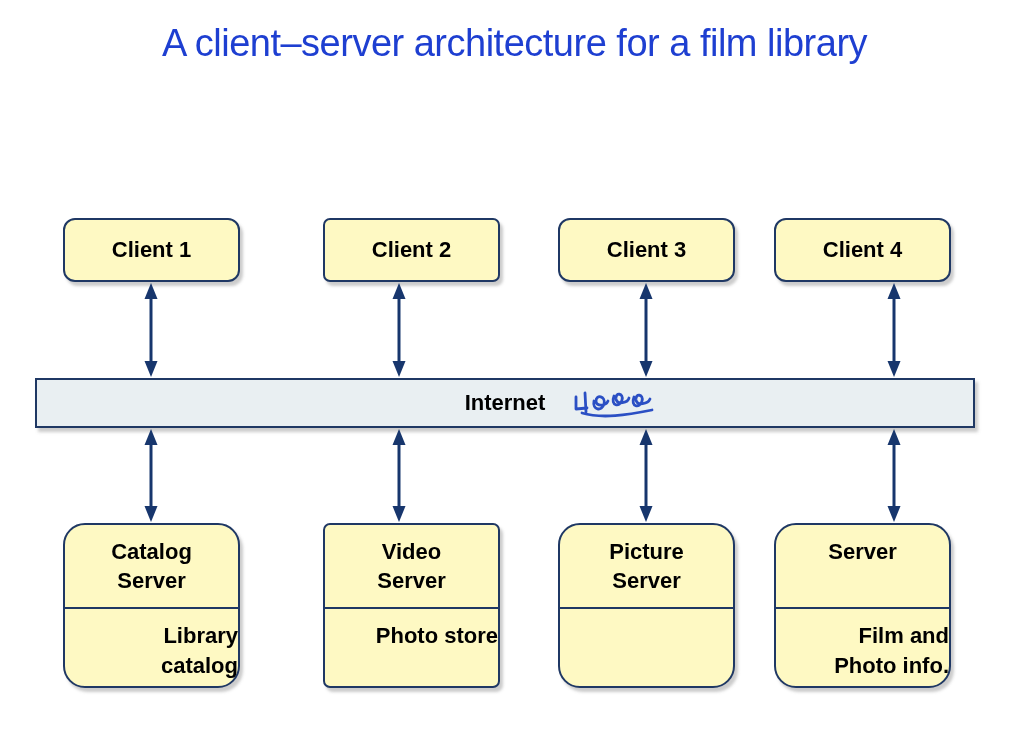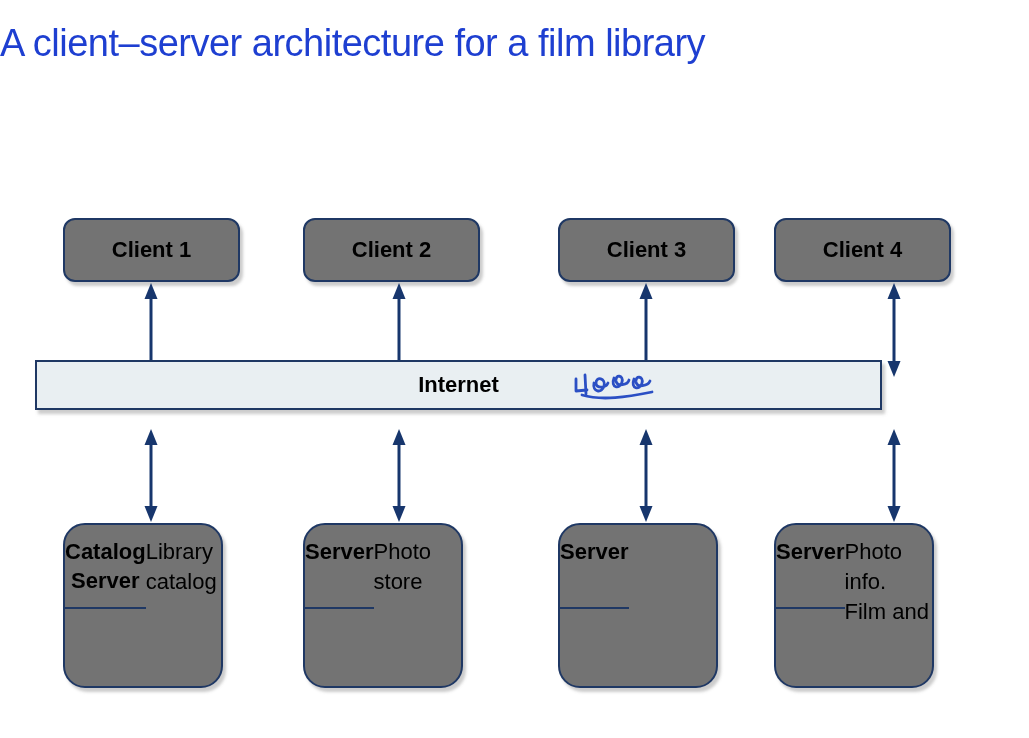--- a/index.html
+++ b/index.html
@@ -14,59 +14,60 @@
   body{
     width:1029px;height:738px;
     background:#ffffff;
     font-family:"Liberation Sans", sans-serif;
     position:relative;
     overflow:hidden;
   }
   .stage{position:absolute;left:0;top:0;width:1029px;height:738px;}
   .title{
     position:absolute;left:0;top:22px;width:1029px;
+    text-align:center;
     font-size:38px;
     letter-spacing:-0.5px;
     color:var(--title_blue);
     font-weight:400;
   }
   .node{
     position:absolute;
-    background:#737373;
+    background:#fef9c3;
     border:2.5px solid var(--border_navy);
     box-sizing:border-box;
     box-shadow:3px 4px 3px rgba(110,110,110,0.35);
   }
   .client{
     width:177px;height:64px;top:218px;
     border-radius:12px;
     display:flex;align-items:center;justify-content:center;
     font-size:22px;font-weight:bold;color:var(--text_black);
   }
   .server{
-    width:160px;height:165px;top:523px;
+    width:177px;height:165px;top:523px;
     border-radius:22px;
-    display:flex;flex-direction:row;
+    display:flex;flex-direction:column;
   }
   .server .name{
     height:84px;box-sizing:border-box;
     border-bottom:2.5px solid var(--border_navy);
     text-align:center;
     padding-top:12px;
     font-size:22px;font-weight:bold;line-height:29px;color:var(--text_black);
   }
   .server .store{
     flex:1;
-    text-align:left;
+    text-align:right;
     padding-top:12px;
-    font-size:22px;font-weight:normal;line-height:30px;color:var(--text_black);
-  }
-  .c1{left:63px;} .c2{left:303px;} .c3{left:558px;} .c4{left:774px;}
+    font-size:22px;font-weight:bold;line-height:30px;color:var(--text_black);
+  }
+  .c1{left:63px;} .c2{left:323px;border-radius:7px;} .c3{left:558px;} .c4{left:774px;}
   .bar{
-    position:absolute;left:35px;top:360px;width:847px;height:50px;
+    position:absolute;left:35px;top:378px;width:940px;height:50px;
     background:var(--bar_fill);
     border:2.5px solid var(--border_navy);
     box-sizing:border-box;
     box-shadow:3px 4px 3px rgba(110,110,110,0.35);
     display:flex;align-items:center;justify-content:center;
   }
   .bar .bar-label{
     font-size:22px;font-weight:bold;color:var(--text_black);
   }
   .scribble{
@@ -174,37 +175,39 @@
       <div>Server</div>
     </div>
     <div class="store">
       <div>Library</div>
       <div>catalog</div>
     </div>
   </div>
 
   <div class="node server c2">
     <div class="name">
+      <div>Video</div>
       <div>Server</div>
     </div>
     <div class="store">
       <div>Photo store</div>
       <div></div>
     </div>
   </div>
 
   <div class="node server c3">
     <div class="name">
+      <div>Picture</div>
       <div>Server</div>
     </div>
   </div>
 
   <div class="node server c4">
     <div class="name">
       <div>Server</div>
     </div>
     <div class="store">
+      <div>Film and</div>
       <div>Photo info.</div>
-      <div>Film and</div>
     </div>
   </div>
 
 </div>
 
 </body></html>

